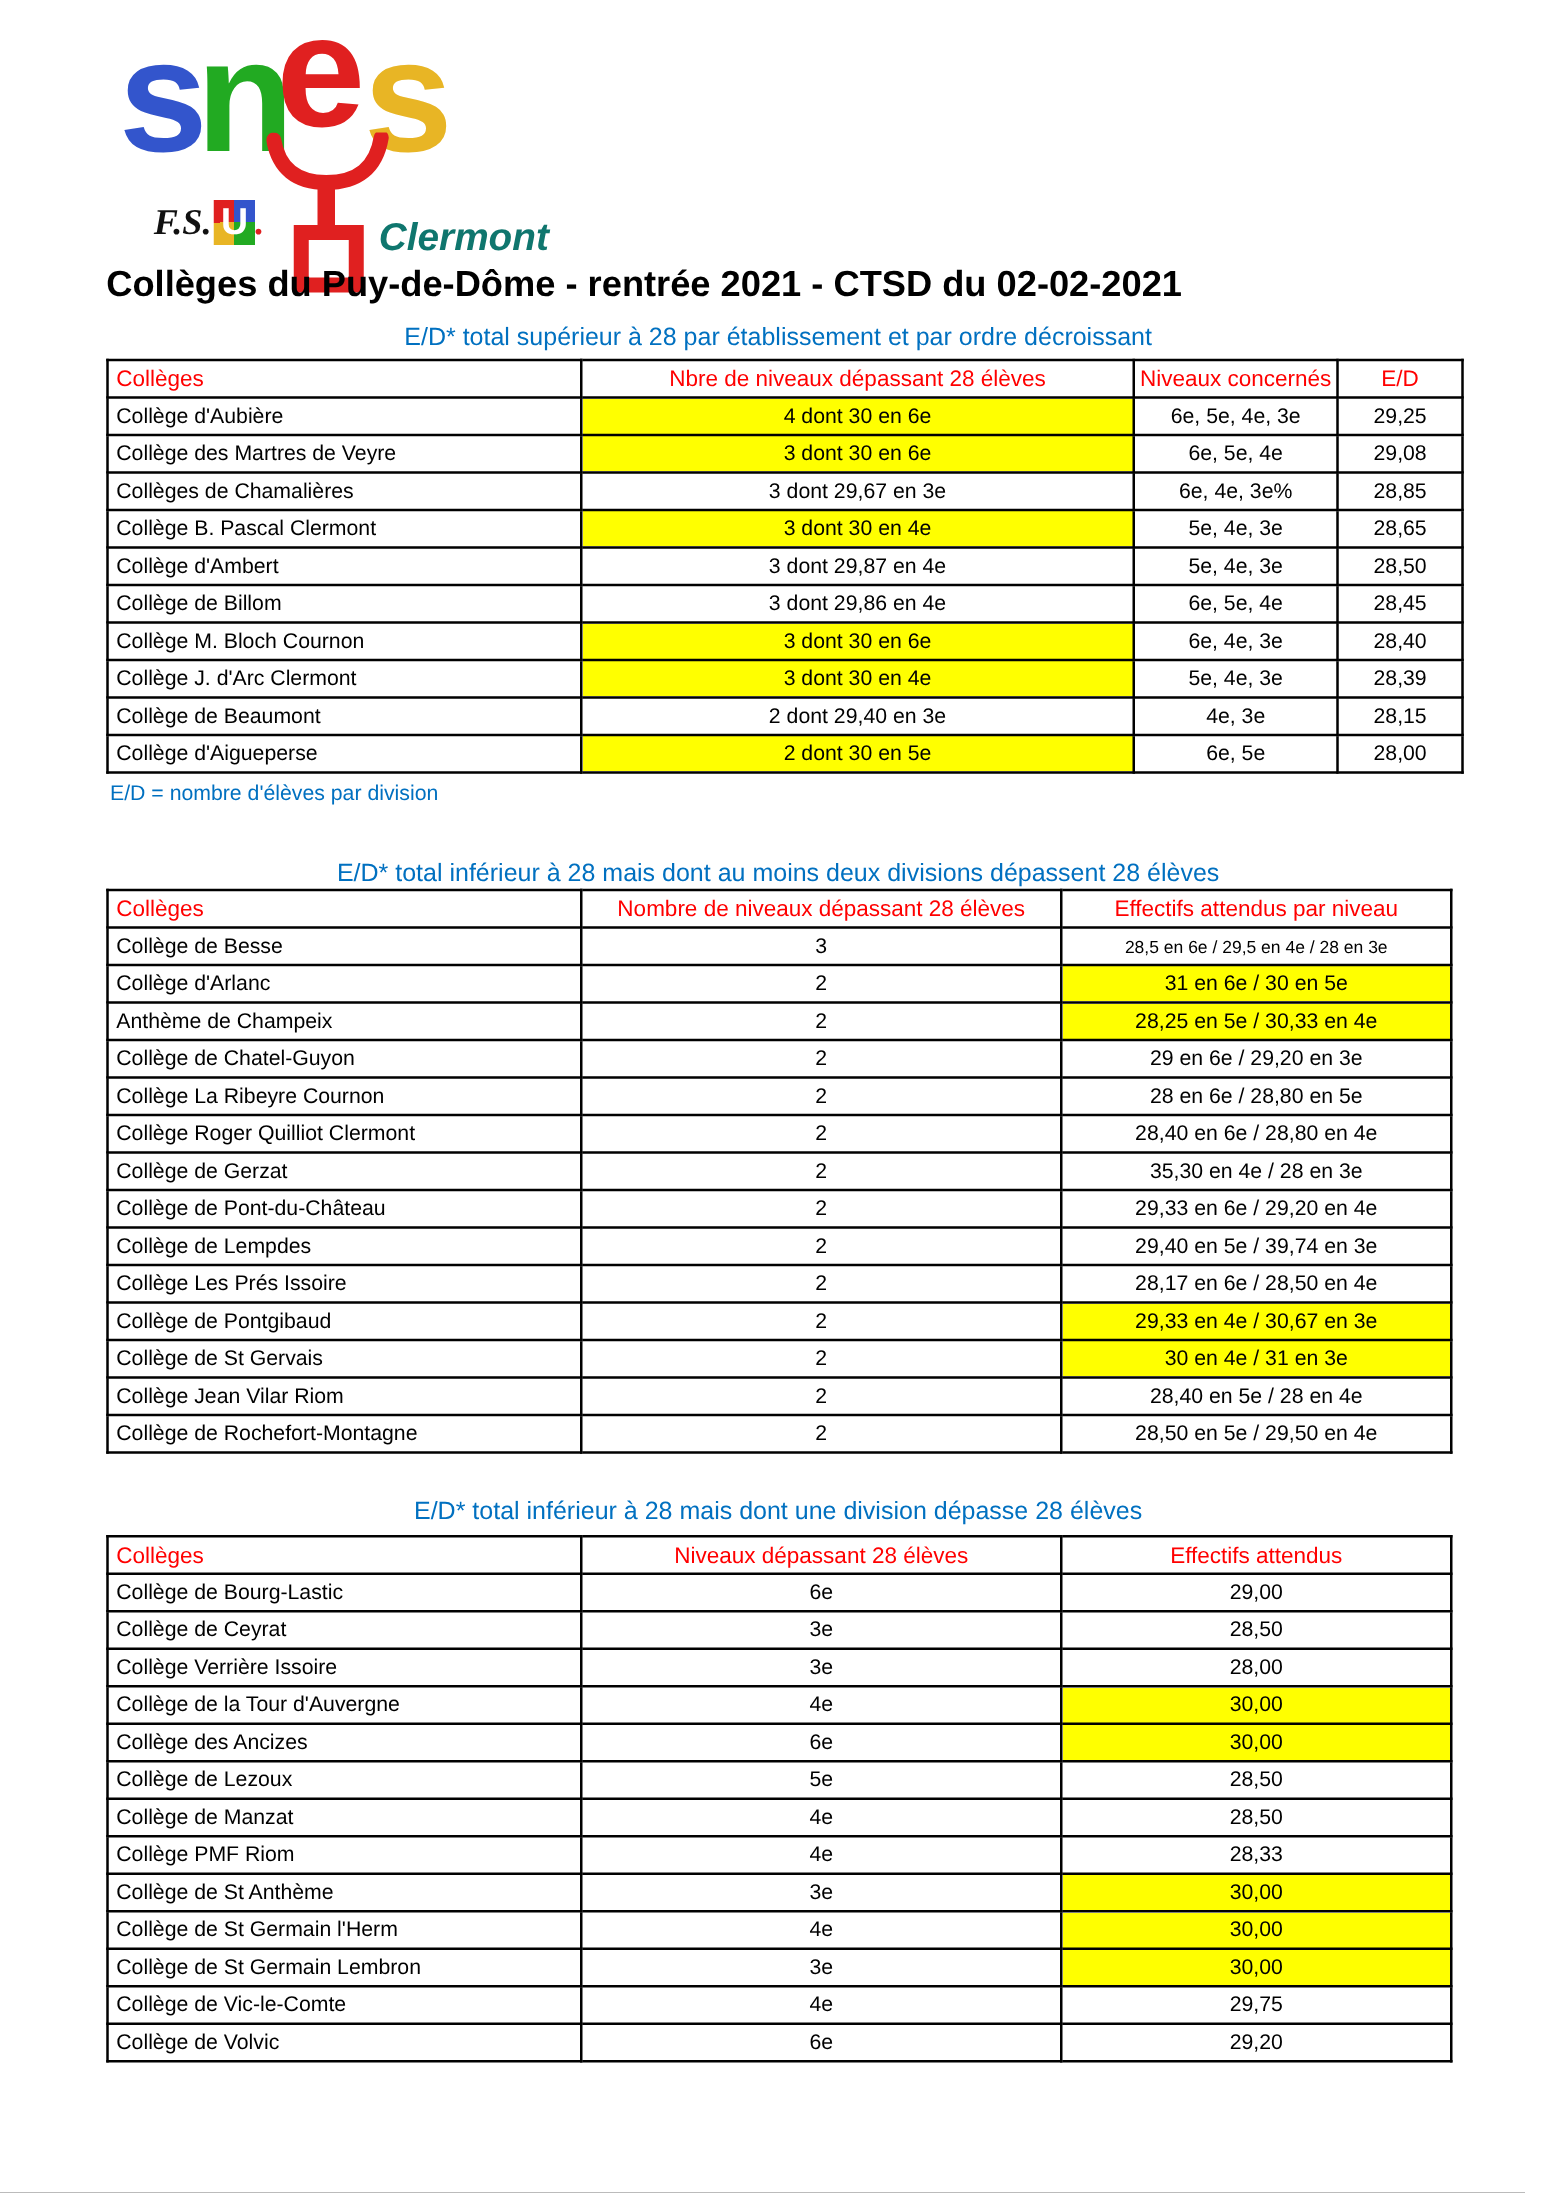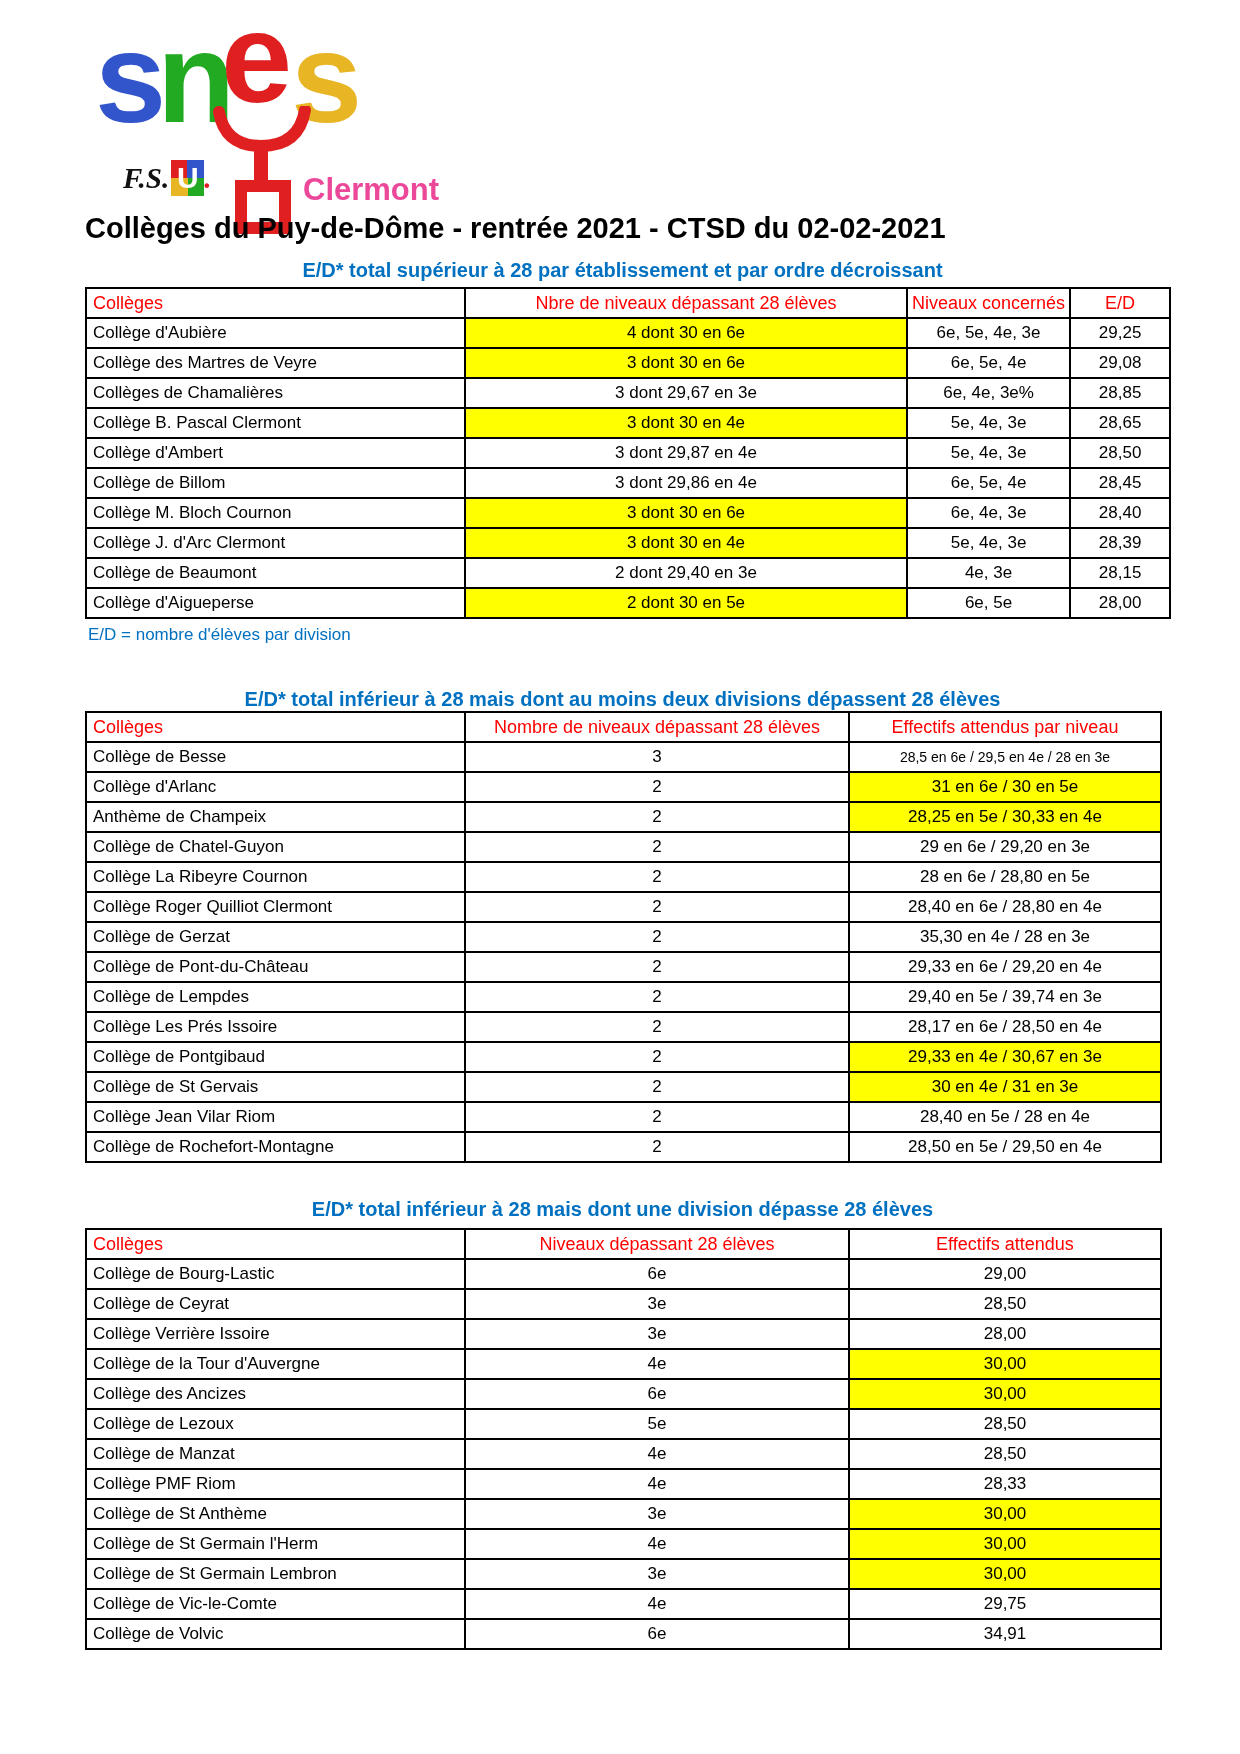--- a/index.html
+++ b/index.html
@@ -18,24 +18,24 @@
   .logo .l-s1{left:0;top:-26px;color:var(--logo-blue);}
   .logo .l-n {left:62px;top:-26px;color:var(--logo-green);}
   .logo .l-e {left:126px;top:-46px;color:var(--logo-red);}
   .logo .l-s2{left:196px;top:-26px;color:var(--logo-gold);}
   .logo svg{position:absolute;left:118px;top:66px;}
   .fsu{position:absolute;left:28px;top:120px;font-family:"Liberation Serif",serif;font-style:italic;font-weight:bold;font-size:29px;color:#111;display:flex;align-items:center;}
   .fsu .utile{display:inline-flex;align-items:center;justify-content:center;width:33px;height:36px;margin-left:2px;
     background:conic-gradient(var(--logo-blue) 0 25%, var(--logo-green) 25% 50%, var(--logo-gold) 50% 75%, var(--logo-red) 75% 100%);
     color:#fff;font-family:"Liberation Sans",sans-serif;font-style:normal;font-size:30px;font-weight:bold;}
   .fsu .dot{color:var(--logo-red);}
-  .clermont{position:absolute;left:208px;top:132px;font-weight:bold;font-size:31px;color:#ec4899;text-align:center;}
+  .clermont{position:absolute;left:208px;top:132px;font-weight:bold;font-style:italic;font-size:31px;color:#0f766e;text-align:center;}
   
   .doc-title{position:absolute;left:85px;width:1075px;top:212px;text-align:left;font-size:29px;font-weight:bold;color:#000;}
-  .blue-sub{position:absolute;left:85px;width:1075px;text-align:center;font-size:20px;font-weight:bold;color:var(--blue);}
+  .blue-sub{position:absolute;left:85px;width:1075px;text-align:center;font-size:20px;font-weight:normal;color:var(--blue);}
   .sub1{top:259px;}
   .sub2{top:652px;margin-top:36px;}
   .sub3{top:1198px;}
   .footnote{position:absolute;left:88px;top:625px;font-size:17px;color:var(--blue);}
   
   table.t{position:absolute;left:85px;border-collapse:collapse;table-layout:fixed;background:#fff;}
   .t1{top:287px;}
   .t2{top:711px;}
   .t3{top:1228px;}
   table.t td, table.t th{
@@ -316,18 +316,18 @@
           <td class="hl">30,00</td>
         </tr>
         <tr>
           <td class="left">Collège de Vic-le-Comte</td>
           <td>4e</td>
           <td>29,75</td>
         </tr>
         <tr>
           <td class="left">Collège de Volvic</td>
           <td>6e</td>
-          <td>34,91</td>
+          <td>29,20</td>
         </tr>
       </tbody>
   </table>
 
 </div>
 
 </body></html>

